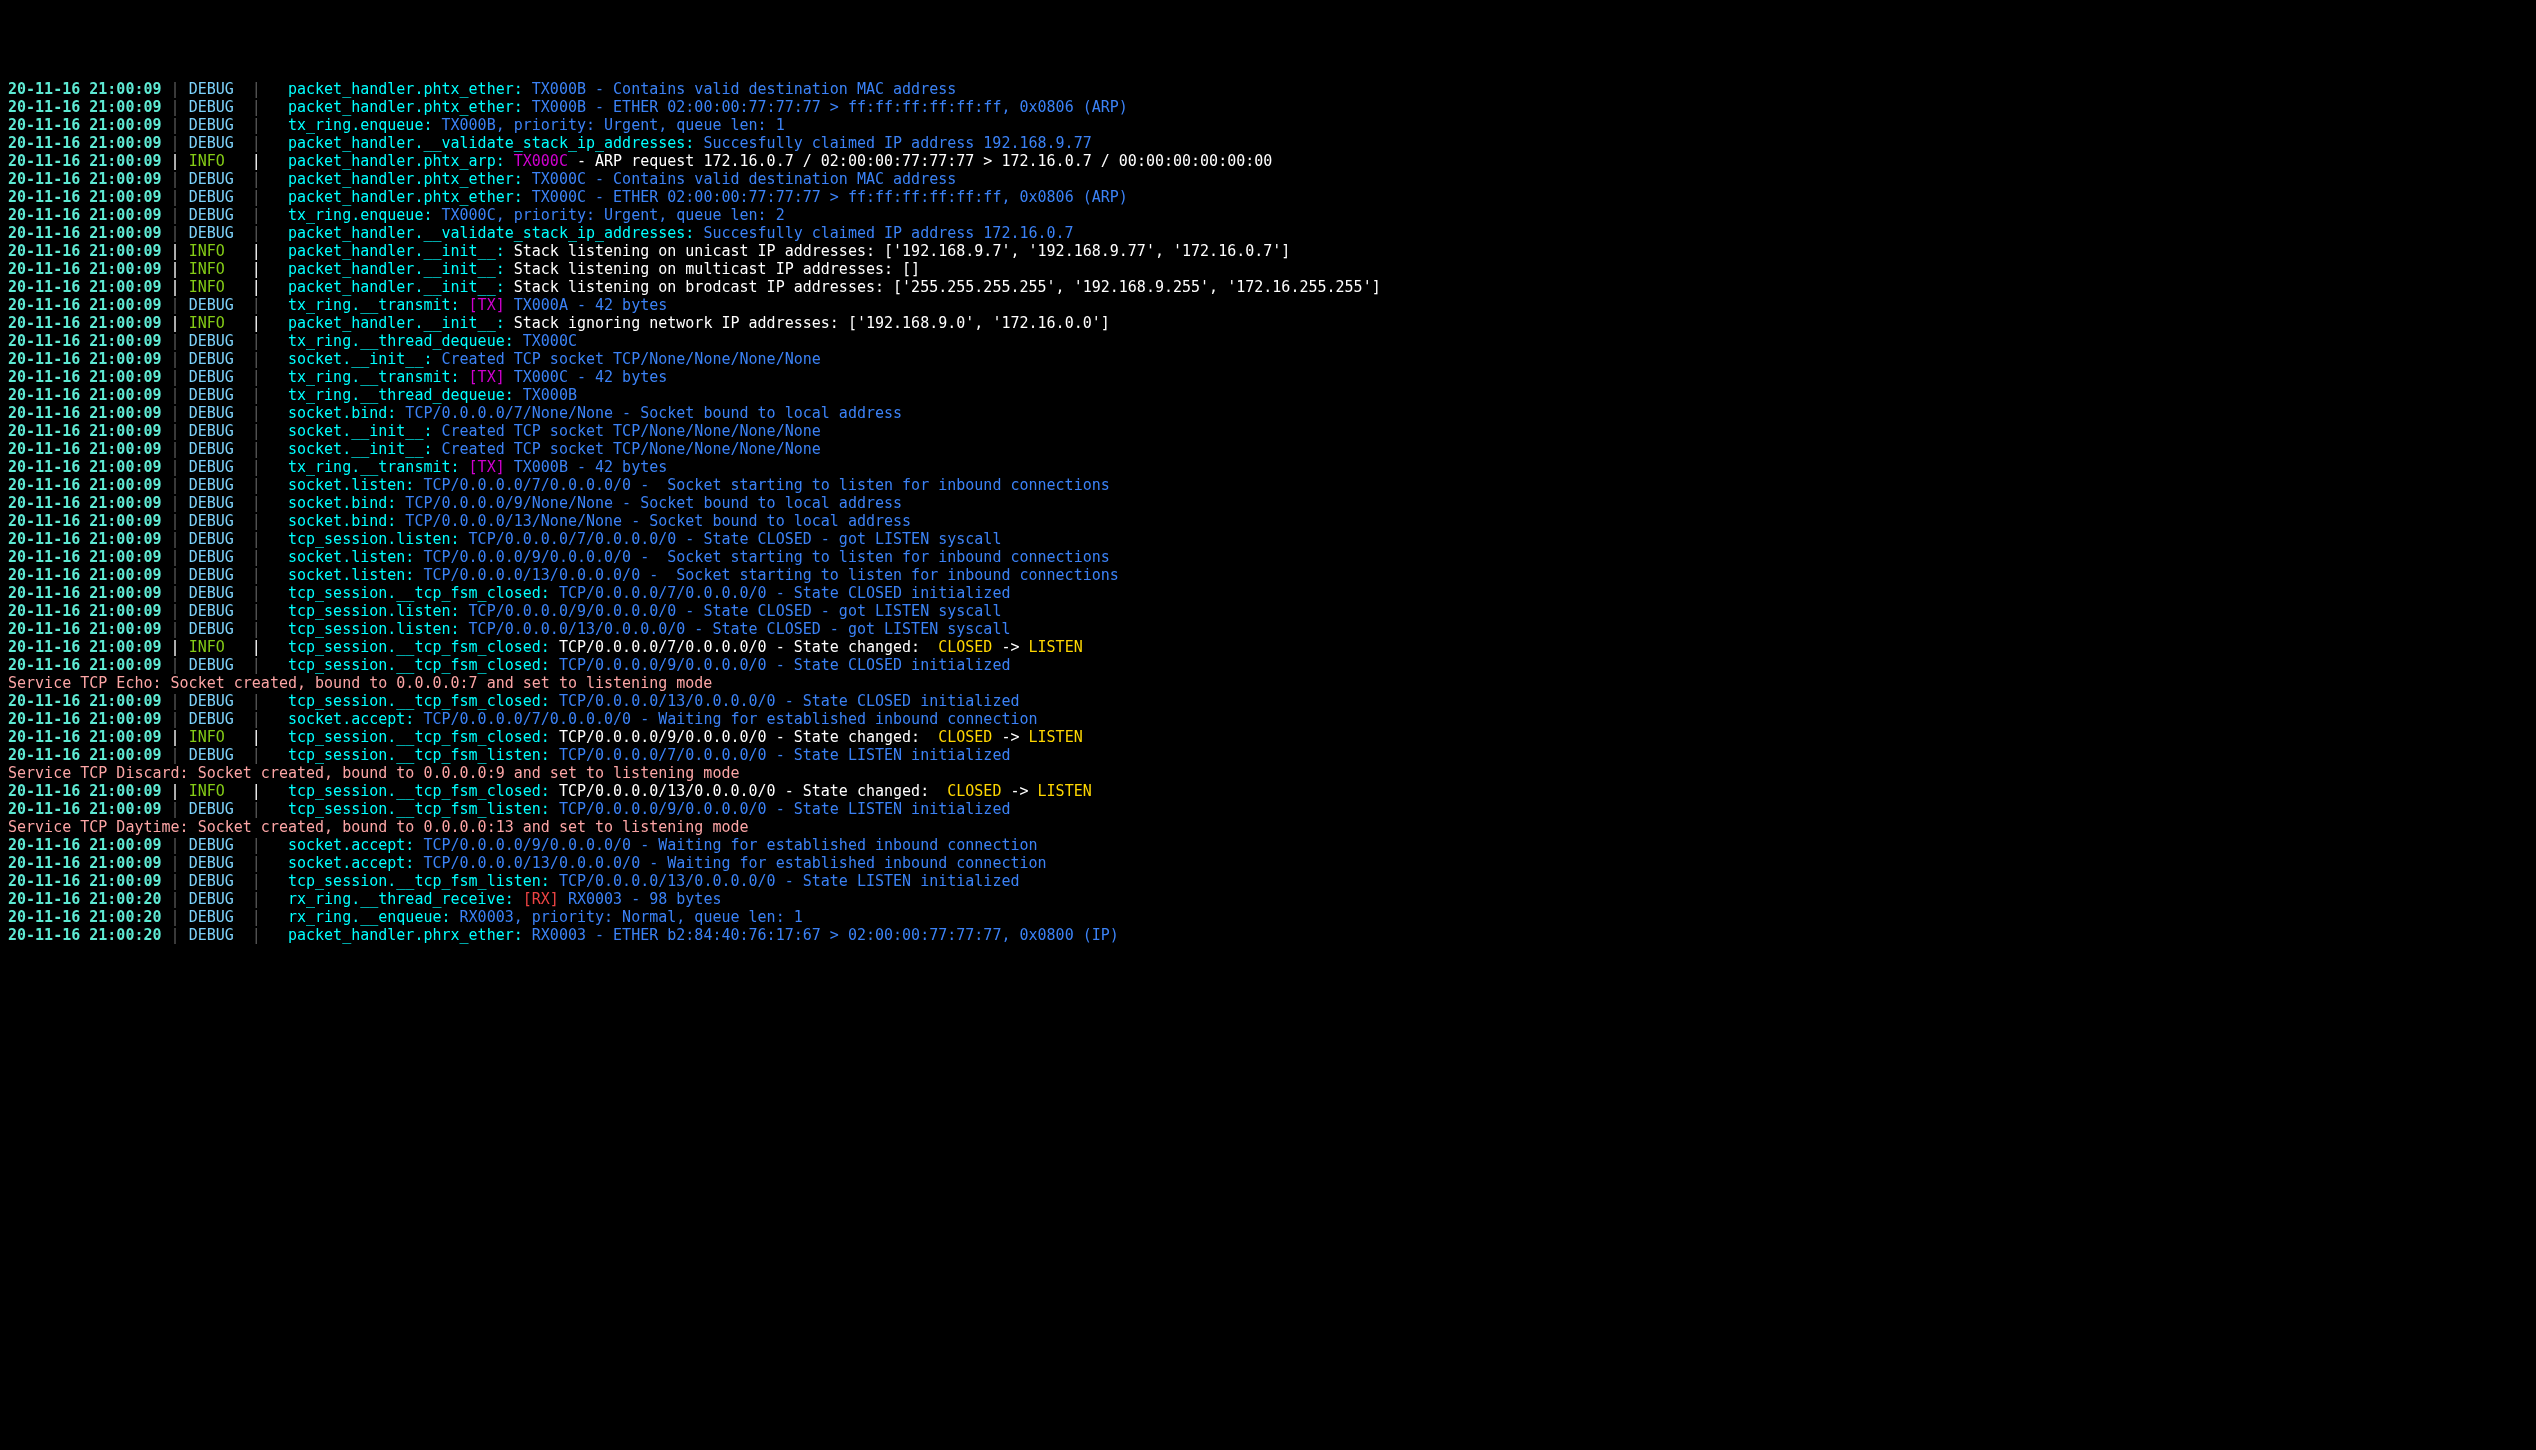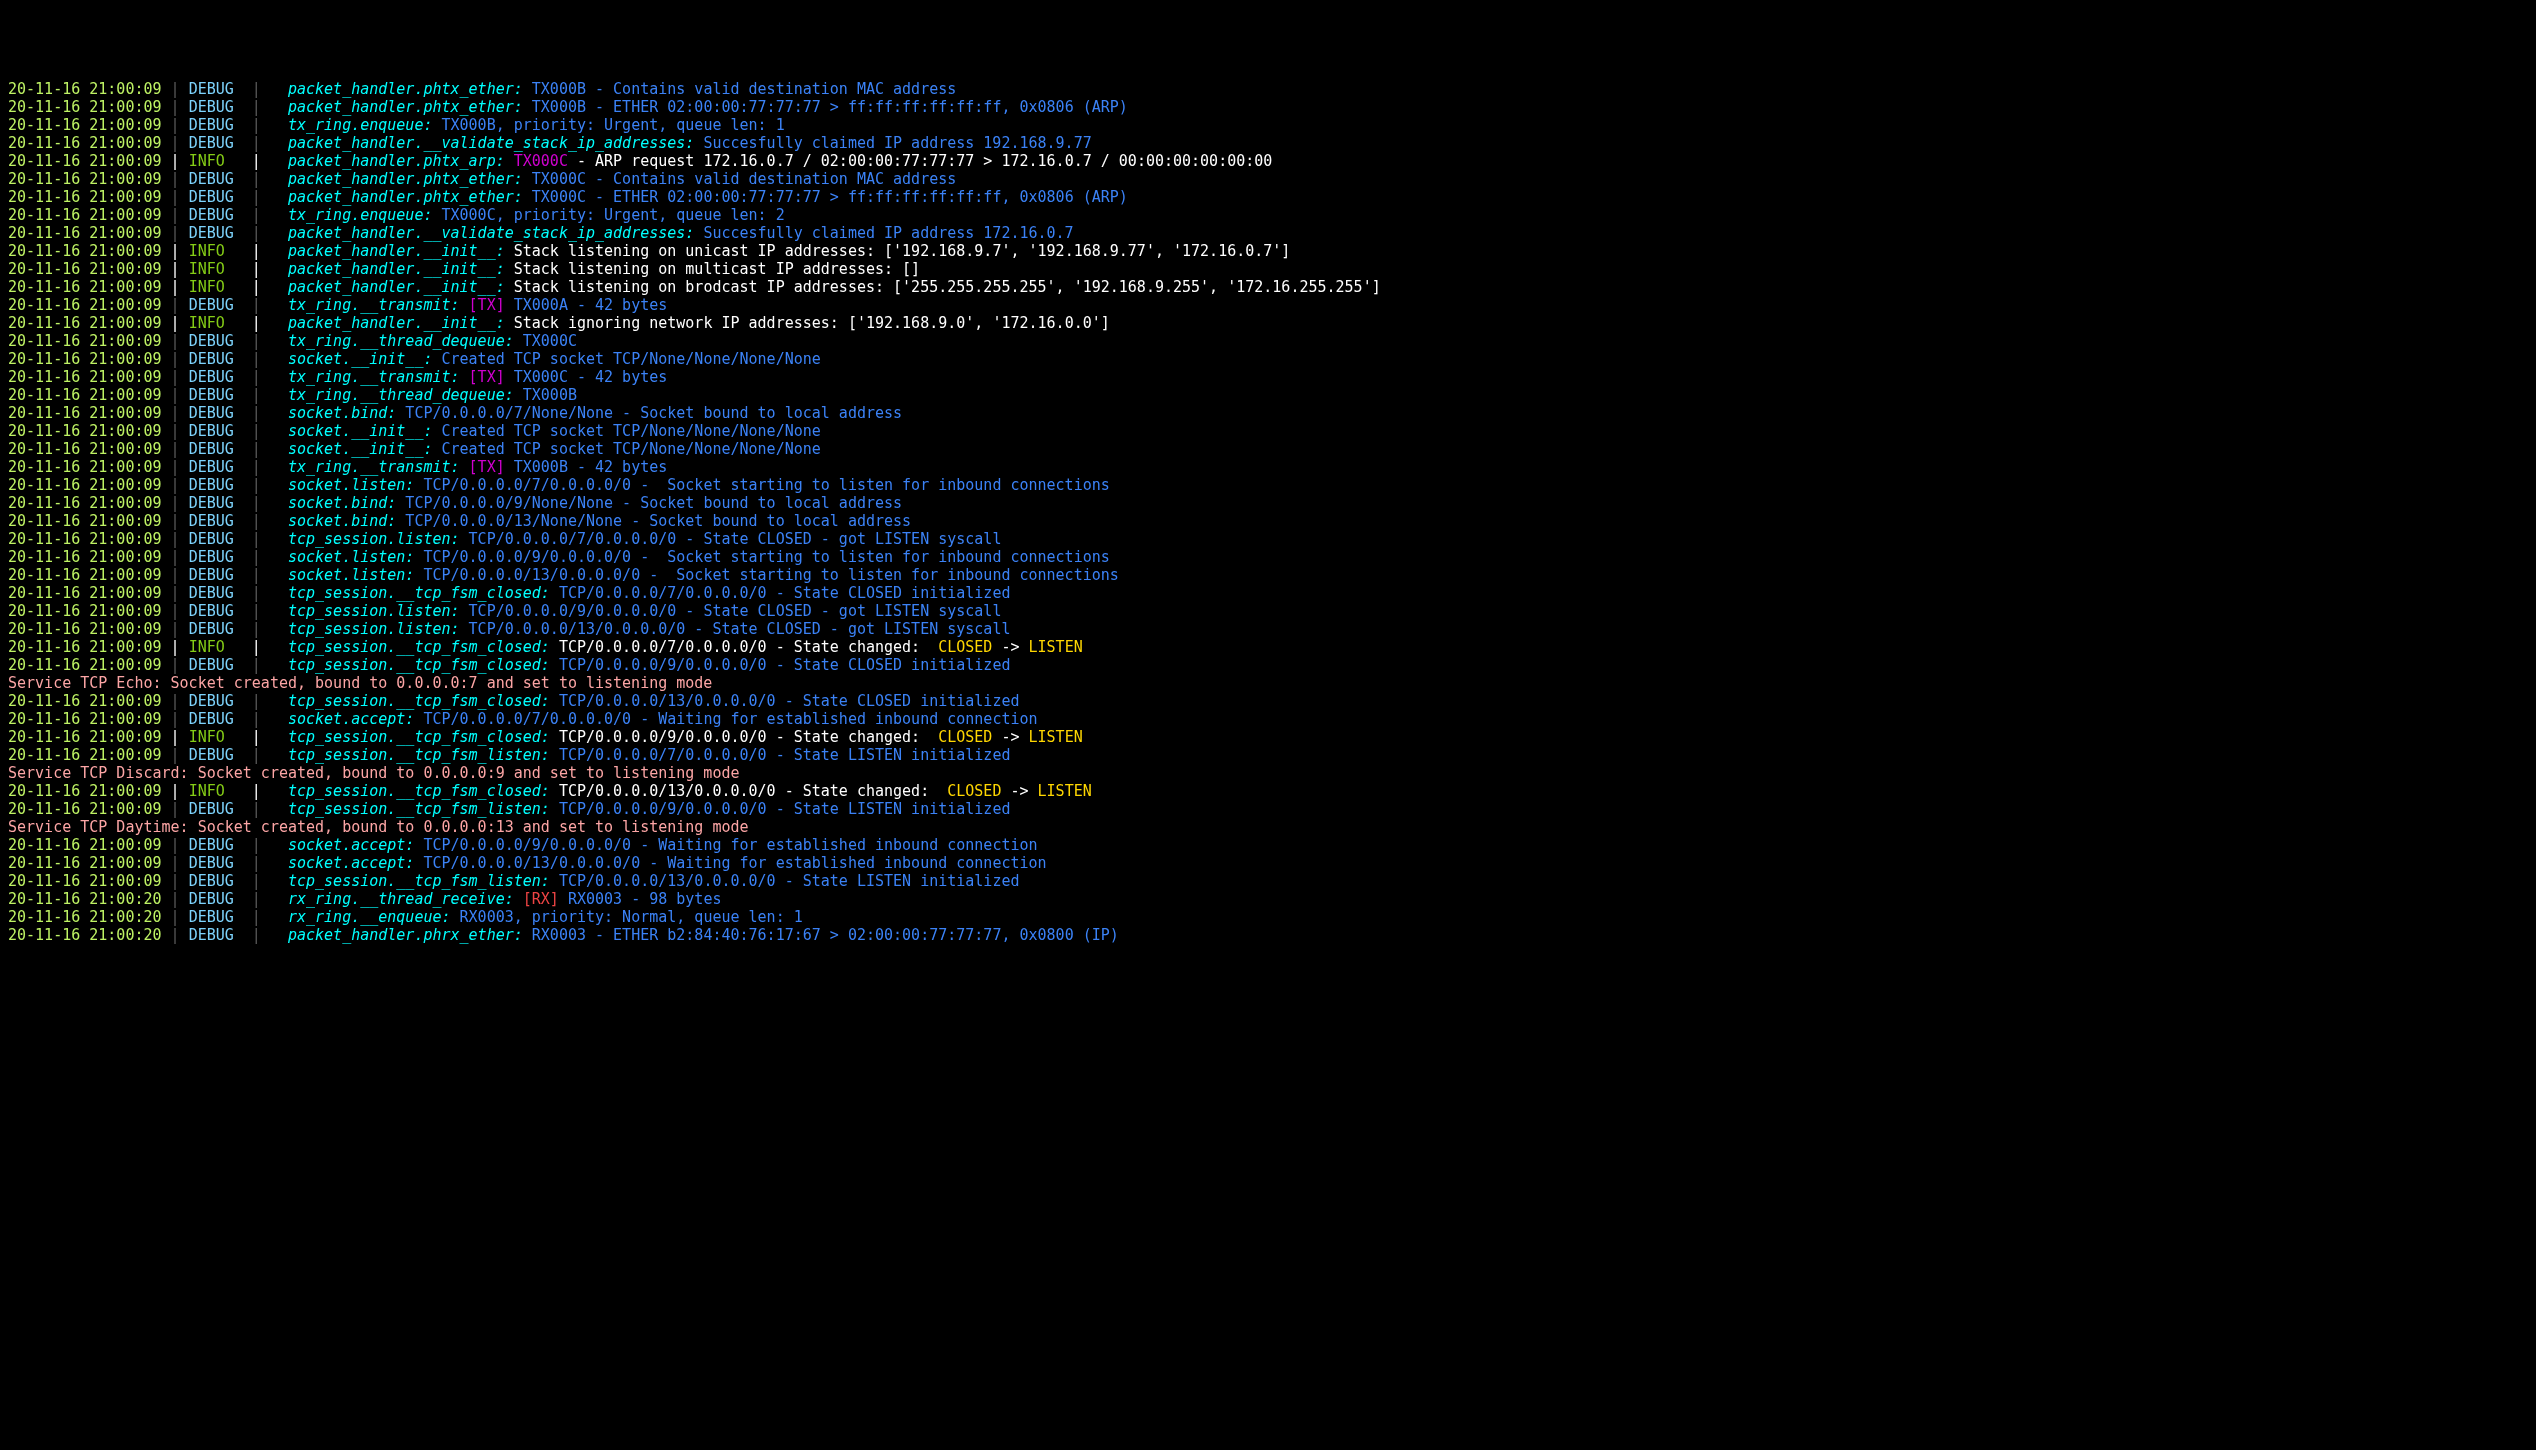--- a/index.html
+++ b/index.html
@@ -5,26 +5,26 @@
   body {
     margin: 0;
     padding: 8px;
     background: #000000;
     font-family: "Menlo", "Monaco", "Consolas", monospace;
     font-size: 15px;
     line-height: 1.2;
     white-space: pre;
     color: #808080;
   }
-  .ts { color: #bef264; }
+  .ts { color: #5eead4; font-weight: bold; }
   .sep { color: #5a5a5a; }
   .sep-white { color: #ffffff; }
   .lvl-debug { color: #7dd3fc; }
   .lvl-info { color: #84cc16; }
-  .src { color: #00ffff; font-style: italic; }
+  .src { color: #00ffff; }
   .msg-gray { color: #3b82f6; }
   .msg-white { color: #ffffff; }
   .tx-tag { color: #d000d0; }
   .rx-tag { color: #ef4444; }
   .badge { color: #ffd700; }
   .plain { color: #fca5a5; }
   .line { display: block; }
 </style>
 </head>
 <body>

